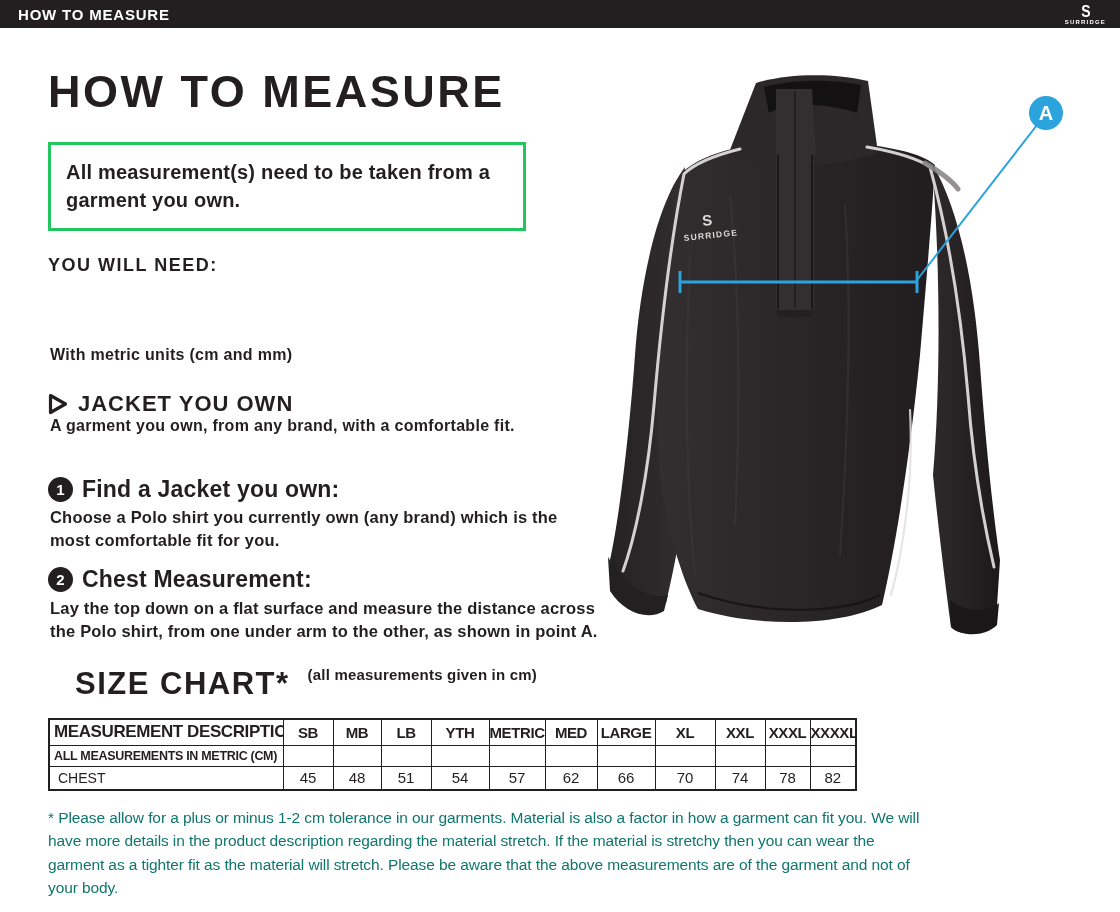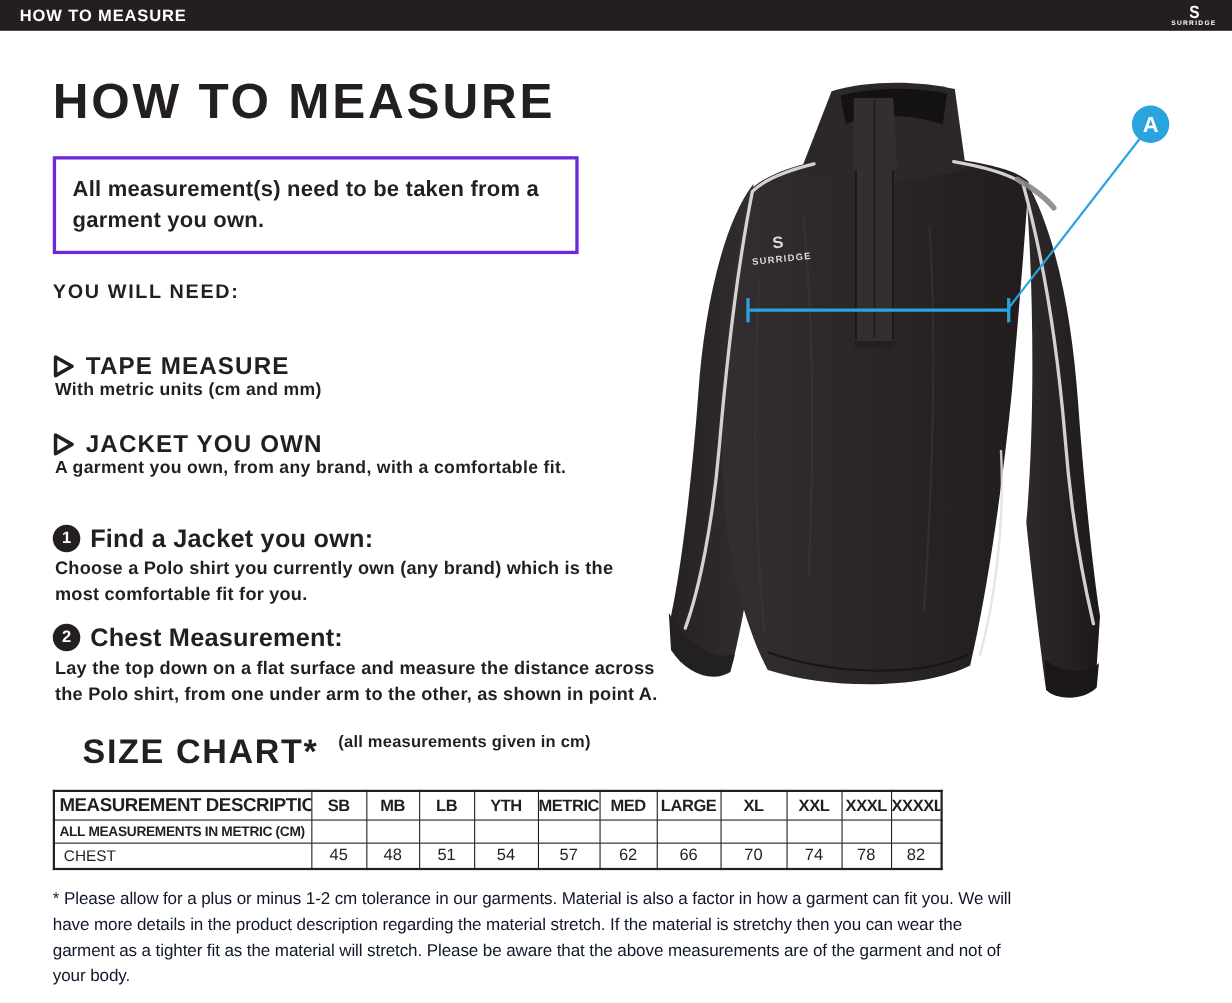--- a/index.html
+++ b/index.html
@@ -10,21 +10,21 @@
   
   .topbar { position:absolute; left:0; top:0; width:1120px; height:28px; background:#231f20;
             display:flex; align-items:center; justify-content:space-between; padding:0 8px 0 18px; }
   .topbar-title { color:#fff; font-size:15px; font-weight:bold; letter-spacing:.8px; }
   .topbar-logo { display:flex; flex-direction:column; align-items:center; line-height:1; color:#fff; padding-right:6px; }
   .topbar-logo .s-glyph { font-size:14px; font-weight:900; letter-spacing:-1px; transform:scaleY(1.15); }
   .topbar-logo .s-word { font-size:6px; font-weight:bold; letter-spacing:1.2px; margin-top:1px; }
 
   
   .h1 { position:absolute; left:48px; top:66px; font-size:45px; font-weight:800; letter-spacing:2.5px; color:#231f20; }
-  .notice-box { position:absolute; left:48px; top:142px; width:478px; border:3px solid #6d28d9; padding:13px 15px; }
+  .notice-box { position:absolute; left:48px; top:142px; width:478px; border:3px solid #22c55e; padding:13px 15px; }
   .notice-box p { font-size:20px; font-weight:bold; line-height:1.42; letter-spacing:.2px; }
 
   .h2 { position:absolute; left:48px; top:255px; font-size:18px; font-weight:800; letter-spacing:1.5px; }
 
   .need-item-title { display:flex; align-items:center; gap:10px; position:absolute; left:48px; }
   .need-item-title .t { font-size:22px; font-weight:800; letter-spacing:1px; }
   .need-desc { position:absolute; left:50px; font-size:16px; font-weight:bold; letter-spacing:.3px; }
 
   .step-title { display:flex; align-items:center; gap:9px; position:absolute; left:48px; }
   .step-num { width:25px; height:25px; border-radius:50%; background:#231f20; color:#fff;
@@ -40,21 +40,21 @@
   table.size-table { position:absolute; left:48px; top:718px; width:807px; border-collapse:collapse;
                      border:2px solid #231f20; table-layout:fixed; }
   .size-table th, .size-table td { border:1px solid #231f20; overflow:hidden; white-space:nowrap; }
   .size-table th { height:26px; font-size:15px; font-weight:bold; letter-spacing:-.4px; text-align:center; }
   .size-table th.desc { text-align:left; padding-left:4px; font-size:17px; }
   .size-table tr.metric-row td { height:21px; font-size:12.5px; font-weight:bold; letter-spacing:-.3px; padding-left:4px; }
   .size-table tr.value-row td { height:24px; font-size:15px; text-align:center; }
   .size-table tr.value-row td.desc { text-align:left; padding-left:8px; font-size:14px; }
 
   .footnote { position:absolute; left:48px; top:806px; width:880px; font-size:15.5px; line-height:1.5;
-              letter-spacing:-.1px; color:#0f172a; }
+              letter-spacing:-.1px; color:#0f766e; }
 
   
   .diagram { position:absolute; left:590px; top:55px; width:530px; height:645px; }
 </style>
 </head>
 <body>
 
 <div class="page">
 
   <div class="topbar">
@@ -66,26 +66,20 @@
   </div>
 
   <div class="h1">HOW TO MEASURE</div>
 
   <div class="notice-box">
     <p>All measurement(s) need to be taken from a garment you own.</p>
   </div>
 
   <div class="h2">YOU WILL NEED:</div>
 
-  <div class="need-item-title" style="top:320px;">
-    <svg width="20" height="22" viewBox="0 0 20 22">
-      <polygon points="2.5,2.5 17.5,11 2.5,19.5" fill="none" stroke="#231f20" stroke-width="3.2" stroke-linejoin="round"></polygon>
-    </svg>
-    <span class="t">TAPE MEASURE</span>
-  </div>
   <div class="need-desc" style="top:346px;">With metric units (cm and mm)</div>
 
   <div class="need-item-title" style="top:391px;">
     <svg width="20" height="22" viewBox="0 0 20 22">
       <polygon points="2.5,2.5 17.5,11 2.5,19.5" fill="none" stroke="#231f20" stroke-width="3.2" stroke-linejoin="round"></polygon>
     </svg>
     <span class="t">JACKET YOU OWN</span>
   </div>
   <div class="need-desc" style="top:417px;">A garment you own, from any brand, with a comfortable fit.</div>
 

